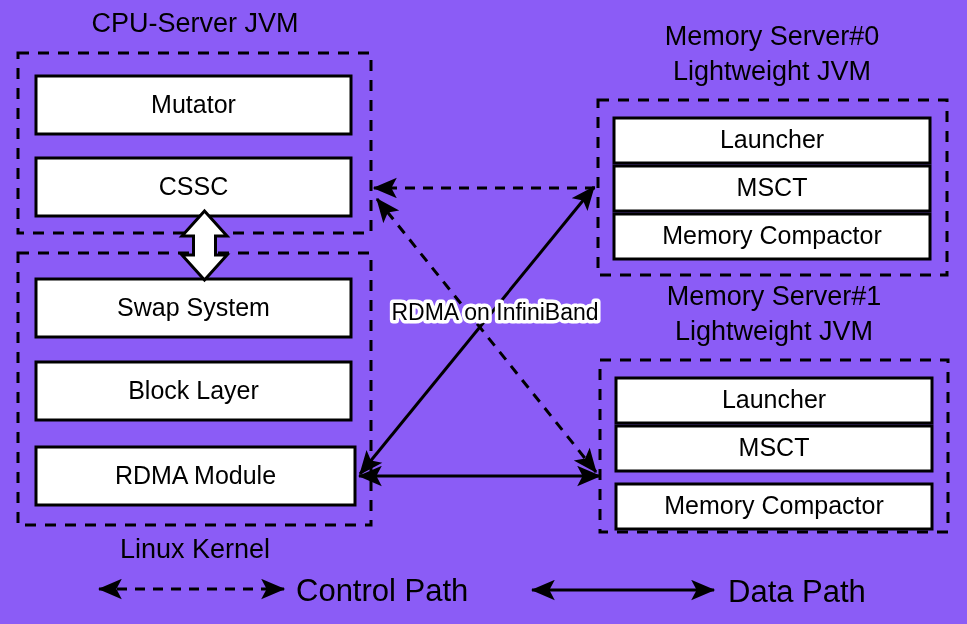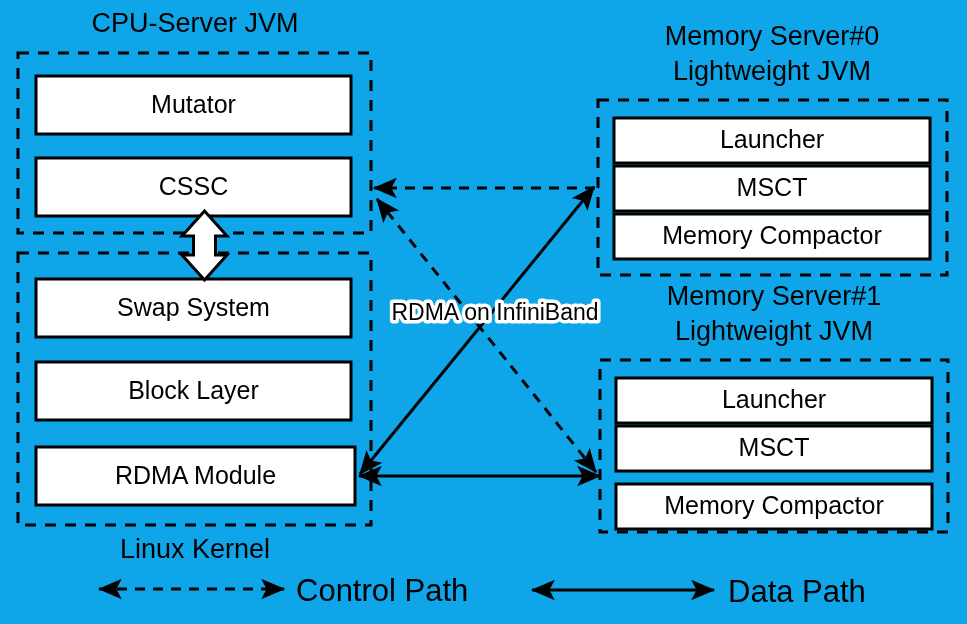--- a/index.html
+++ b/index.html
@@ -9,21 +9,21 @@
     background: #ffffff;
   }
   body {
     font-family: "Liberation Sans", sans-serif;
     color: #000000;
   }
   #diagram-root {
     position: relative;
     width: 967px;
     height: 624px;
-    background: #0ea5e9;
+    background: #8b5cf6;
     overflow: hidden;
   }
   svg#diagram-svg {
     position: absolute;
     left: 0;
     top: 0;
     width: 967px;
     height: 624px;
     display: block;
   }

